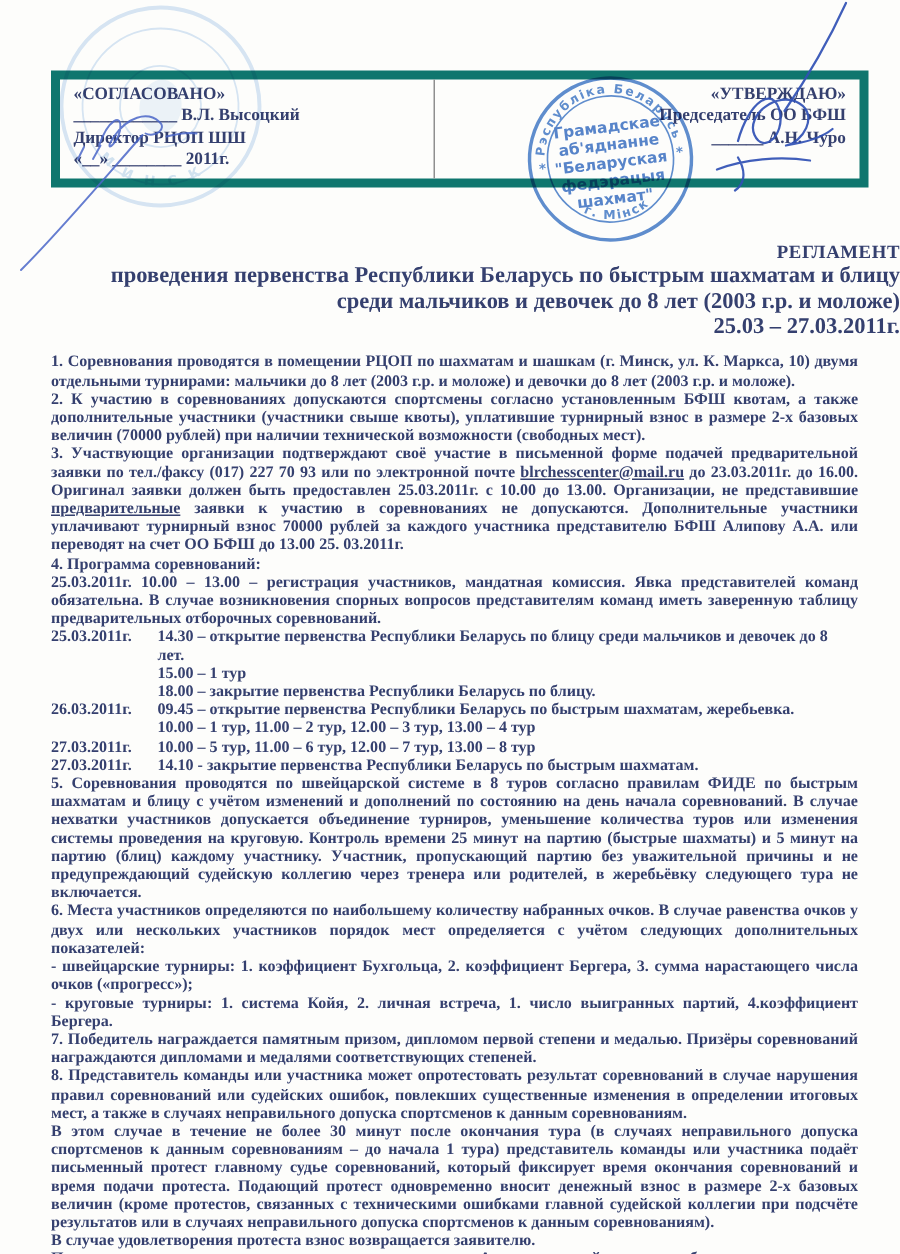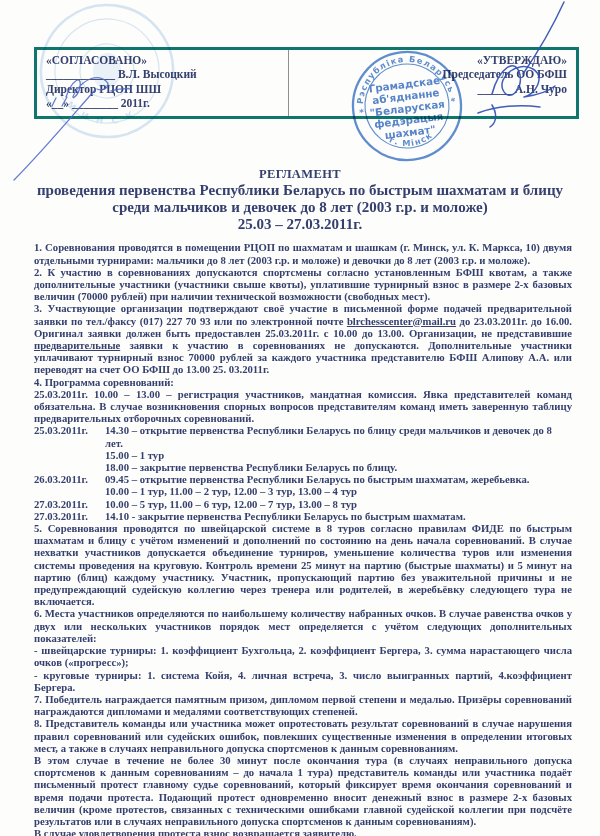--- a/index.html
+++ b/index.html
@@ -10,31 +10,31 @@
     background:#fdfdfb;
     overflow:hidden;
     font-family:"Liberation Serif", serif;
     color:#35406f;
     font-weight:bold;
   }
   
   .approvals{
     display:flex;
     margin:47px 21px 0 34px;
-    border:3px solid #0f766e;
+    border:6px solid #0f766e;
     position:relative;
     z-index:2;
   }
   .ap-cell{padding:3px 9px 6px 9px;font-size:11.5px;line-height:1.24;}
   .ap-left{width:46.5%;}
   .ap-right{width:53.5%;border-left:1px solid #8f8f8f;text-align:right;}
   .ap-line{white-space:nowrap;}
   .uline{letter-spacing:0;}
   
-  .title-block{margin-top:48px;text-align:center;position:relative;z-index:2;}
+  .title-block{margin-top:36px;text-align:right;position:relative;z-index:2;}
   .title-main{font-size:12.5px;letter-spacing:.4px;margin:0;}
   .title-sub{font-size:15px;margin:0;line-height:1.12;}
   
   .doc-body{
     margin:9px 28px 0 34px;
     font-size:10.7px;
     line-height:12.2px;
     text-align:justify;
     position:relative;z-index:2;
   }
@@ -169,21 +169,21 @@
     <div class="srow">
       <span class="sdate">27.03.2011г.</span>
       <div class="slines">
         <div>14.10 - закрытие первенства Республики Беларусь по быстрым шахматам.</div>
       </div>
     </div>
 
     <p>5. Соревнования проводятся по швейцарской системе в 8 туров согласно правилам ФИДЕ по быстрым шахматам и блицу с учётом изменений и дополнений по состоянию на день начала соревнований.  В случае нехватки участников допускается объединение турниров, уменьшение количества туров или изменения системы проведения на круговую. Контроль времени  25 минут на партию (быстрые шахматы) и 5 минут на партию (блиц) каждому участнику. Участник, пропускающий партию без уважительной причины и не предупреждающий судейскую коллегию через тренера или родителей, в жеребьёвку следующего тура не включается.</p>
     <p>6. Места участников определяются по наибольшему количеству набранных очков. В случае равенства очков у двух или нескольких участников порядок мест определяется с учётом следующих дополнительных показателей:</p>
     <p>- швейцарские  турниры: 1. коэффициент Бухгольца, 2. коэффициент Бергера, 3. сумма нарастающего числа очков («прогресс»);</p>
-    <p>- круговые турниры: 1. система Койя, 4. личная встреча, 3. число выигранных партий, 4.коэффициент Бергера.</p>
+    <p>- круговые турниры: 1. система Койя, 2. личная встреча, 1. число выигранных партий, 4.коэффициент Бергера.</p>
     <p>7. Победитель награждается памятным призом, дипломом первой степени и медалью.  Призёры соревнований награждаются дипломами и медалями соответствующих степеней.</p>
     <p>8. Представитель команды или участника может опротестовать результат соревнований в случае нарушения правил соревнований или судейских ошибок, повлекших существенные изменения в определении итоговых мест, а также в случаях неправильного допуска спортсменов к данным соревнованиям.</p>
     <p>В этом случае в течение не более 30 минут после окончания тура  (в случаях неправильного допуска спортсменов к данным соревнованиям – до начала 1 тура) представитель команды или участника подаёт письменный протест главному судье соревнований, который фиксирует время окончания соревнований и время подачи протеста. Подающий протест одновременно вносит денежный взнос в размере 2-х базовых величин (кроме протестов, связанных с техническими ошибками главной судейской коллегии при подсчёте результатов или в случаях неправильного допуска спортсменов к данным соревнованиям).</p>
     <p>В случае удовлетворения протеста взнос возвращается заявителю.</p>
     <p>Протесты рассматриваются апелляционным комитетом. Апелляционный  комитет избирается на открытии соревнований в количестве трёх основных и двух запасных членов апелляционного комитета, в соответствии с правилами ФИДЕ. Члены судейской коллегии не имеют право входить в состав апелляционного комитета.</p>
 
   </div>
 
 </div>
 

